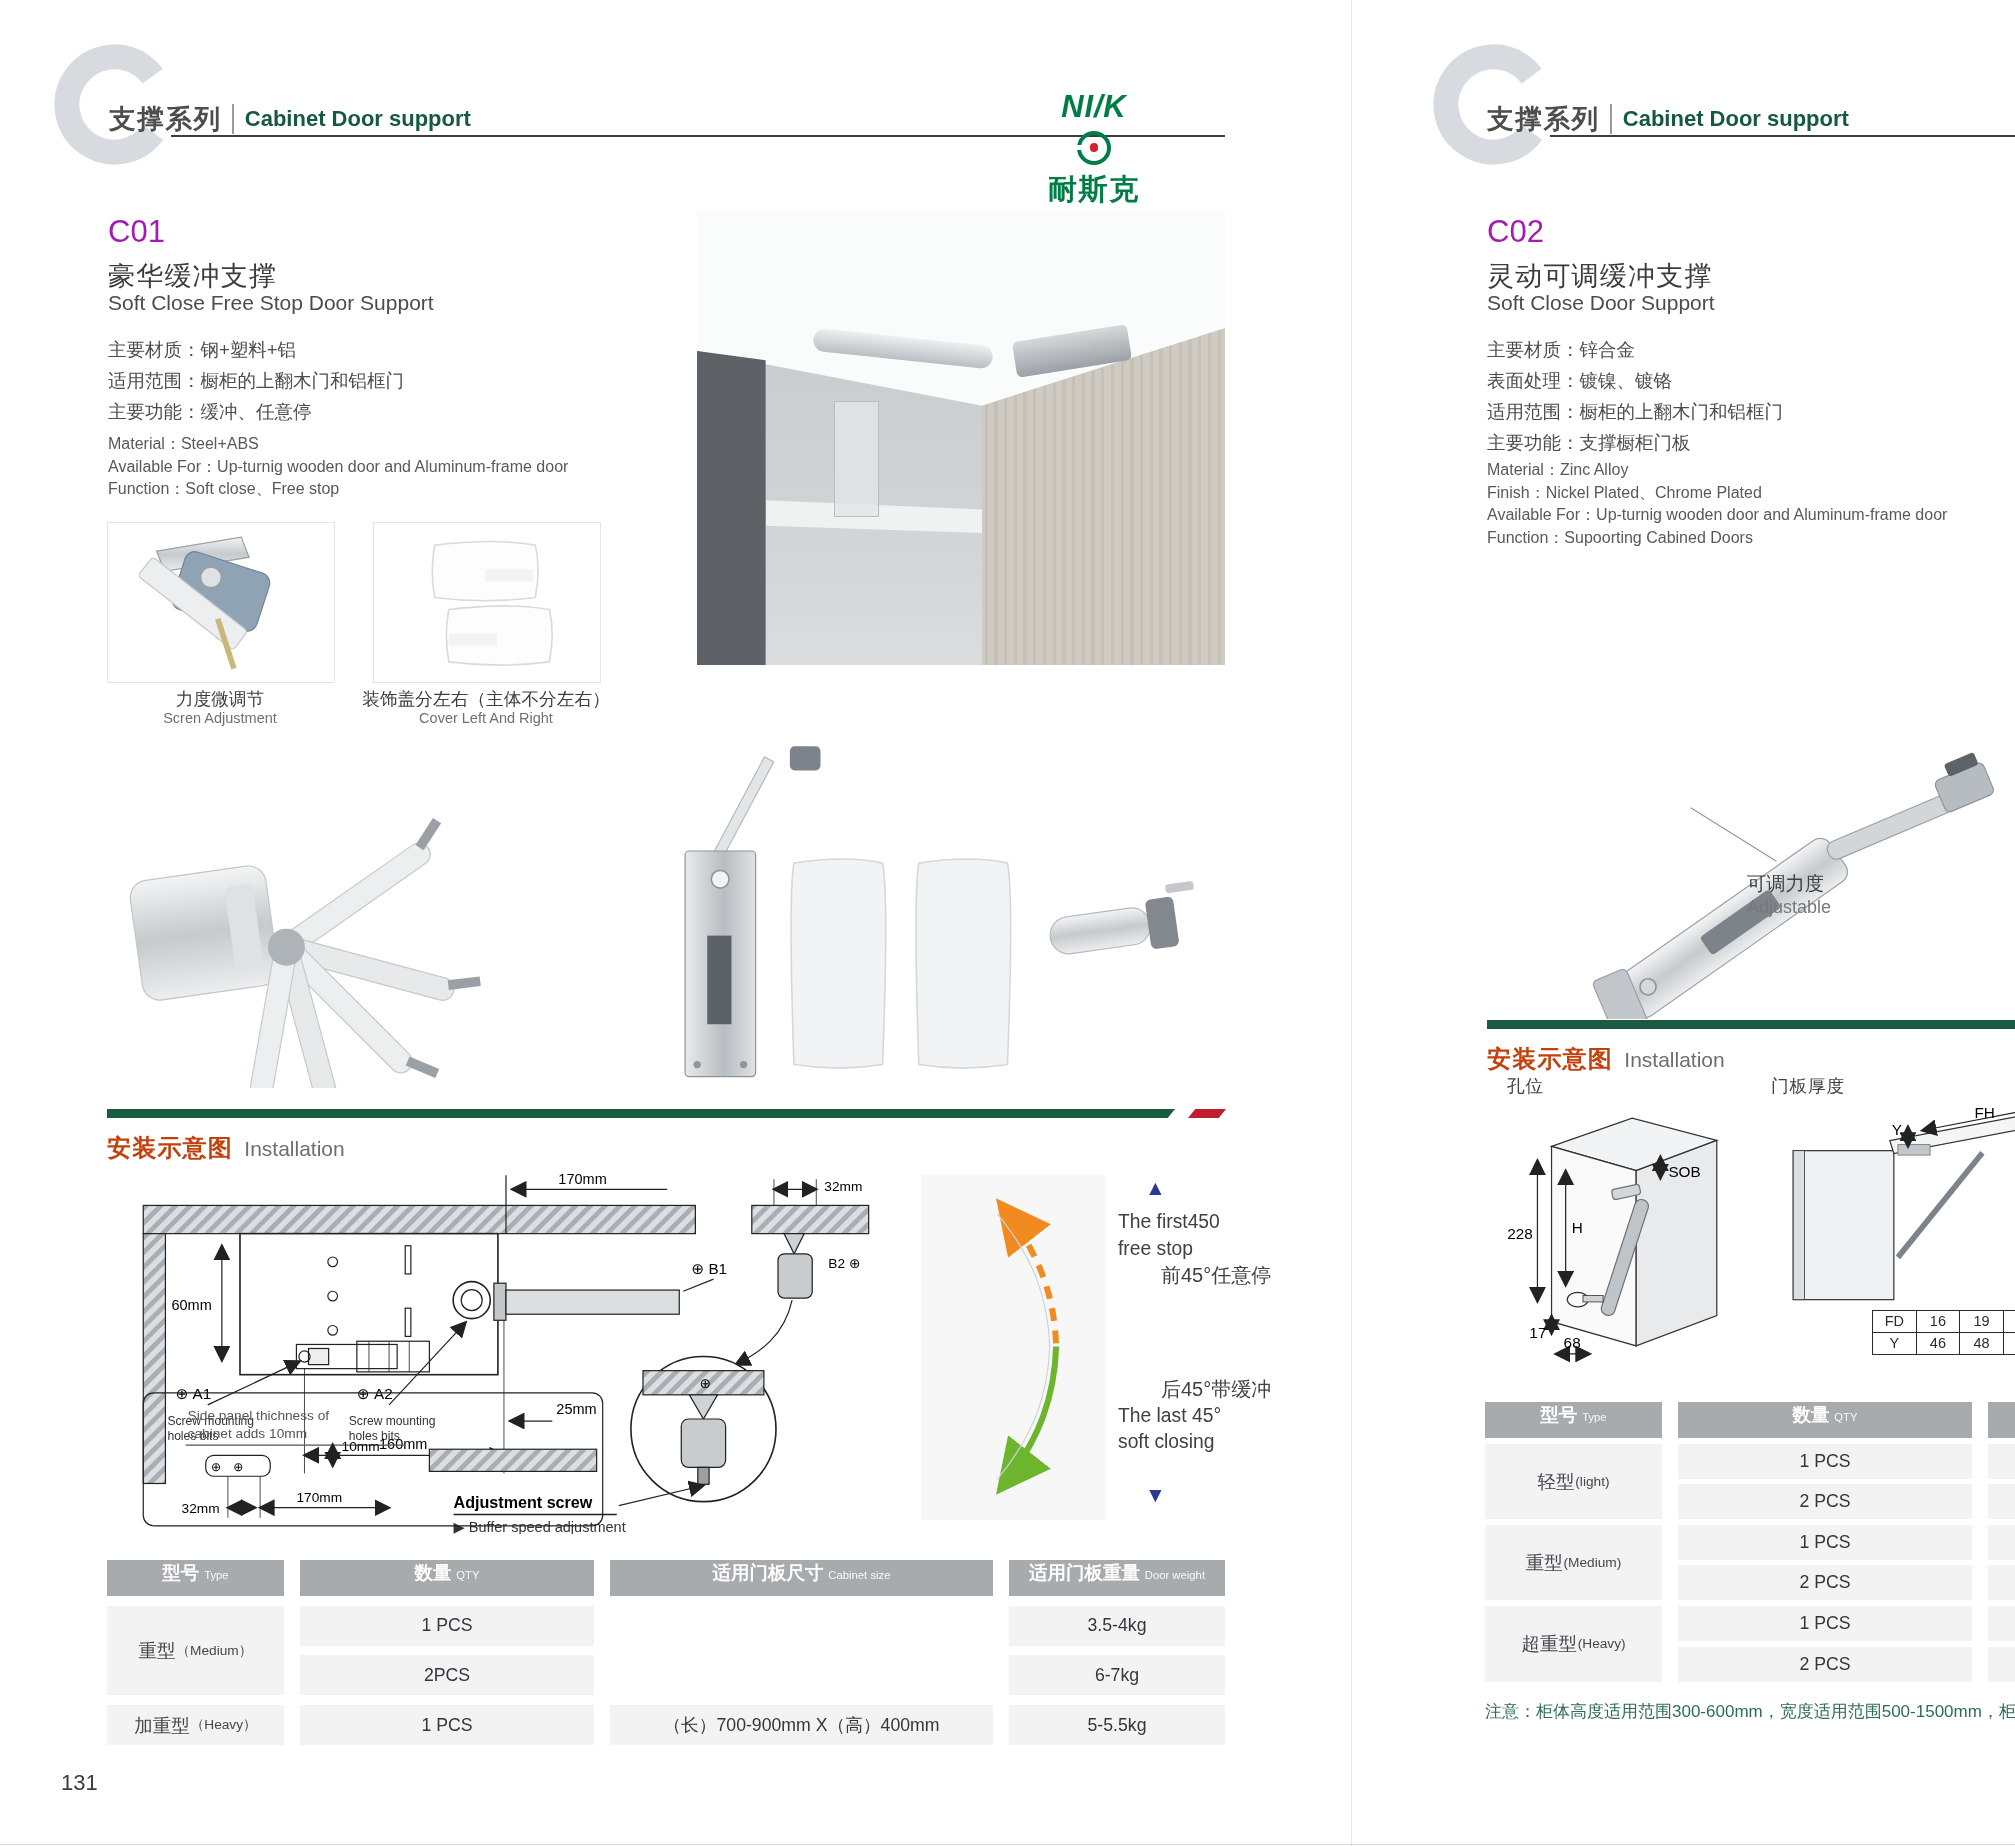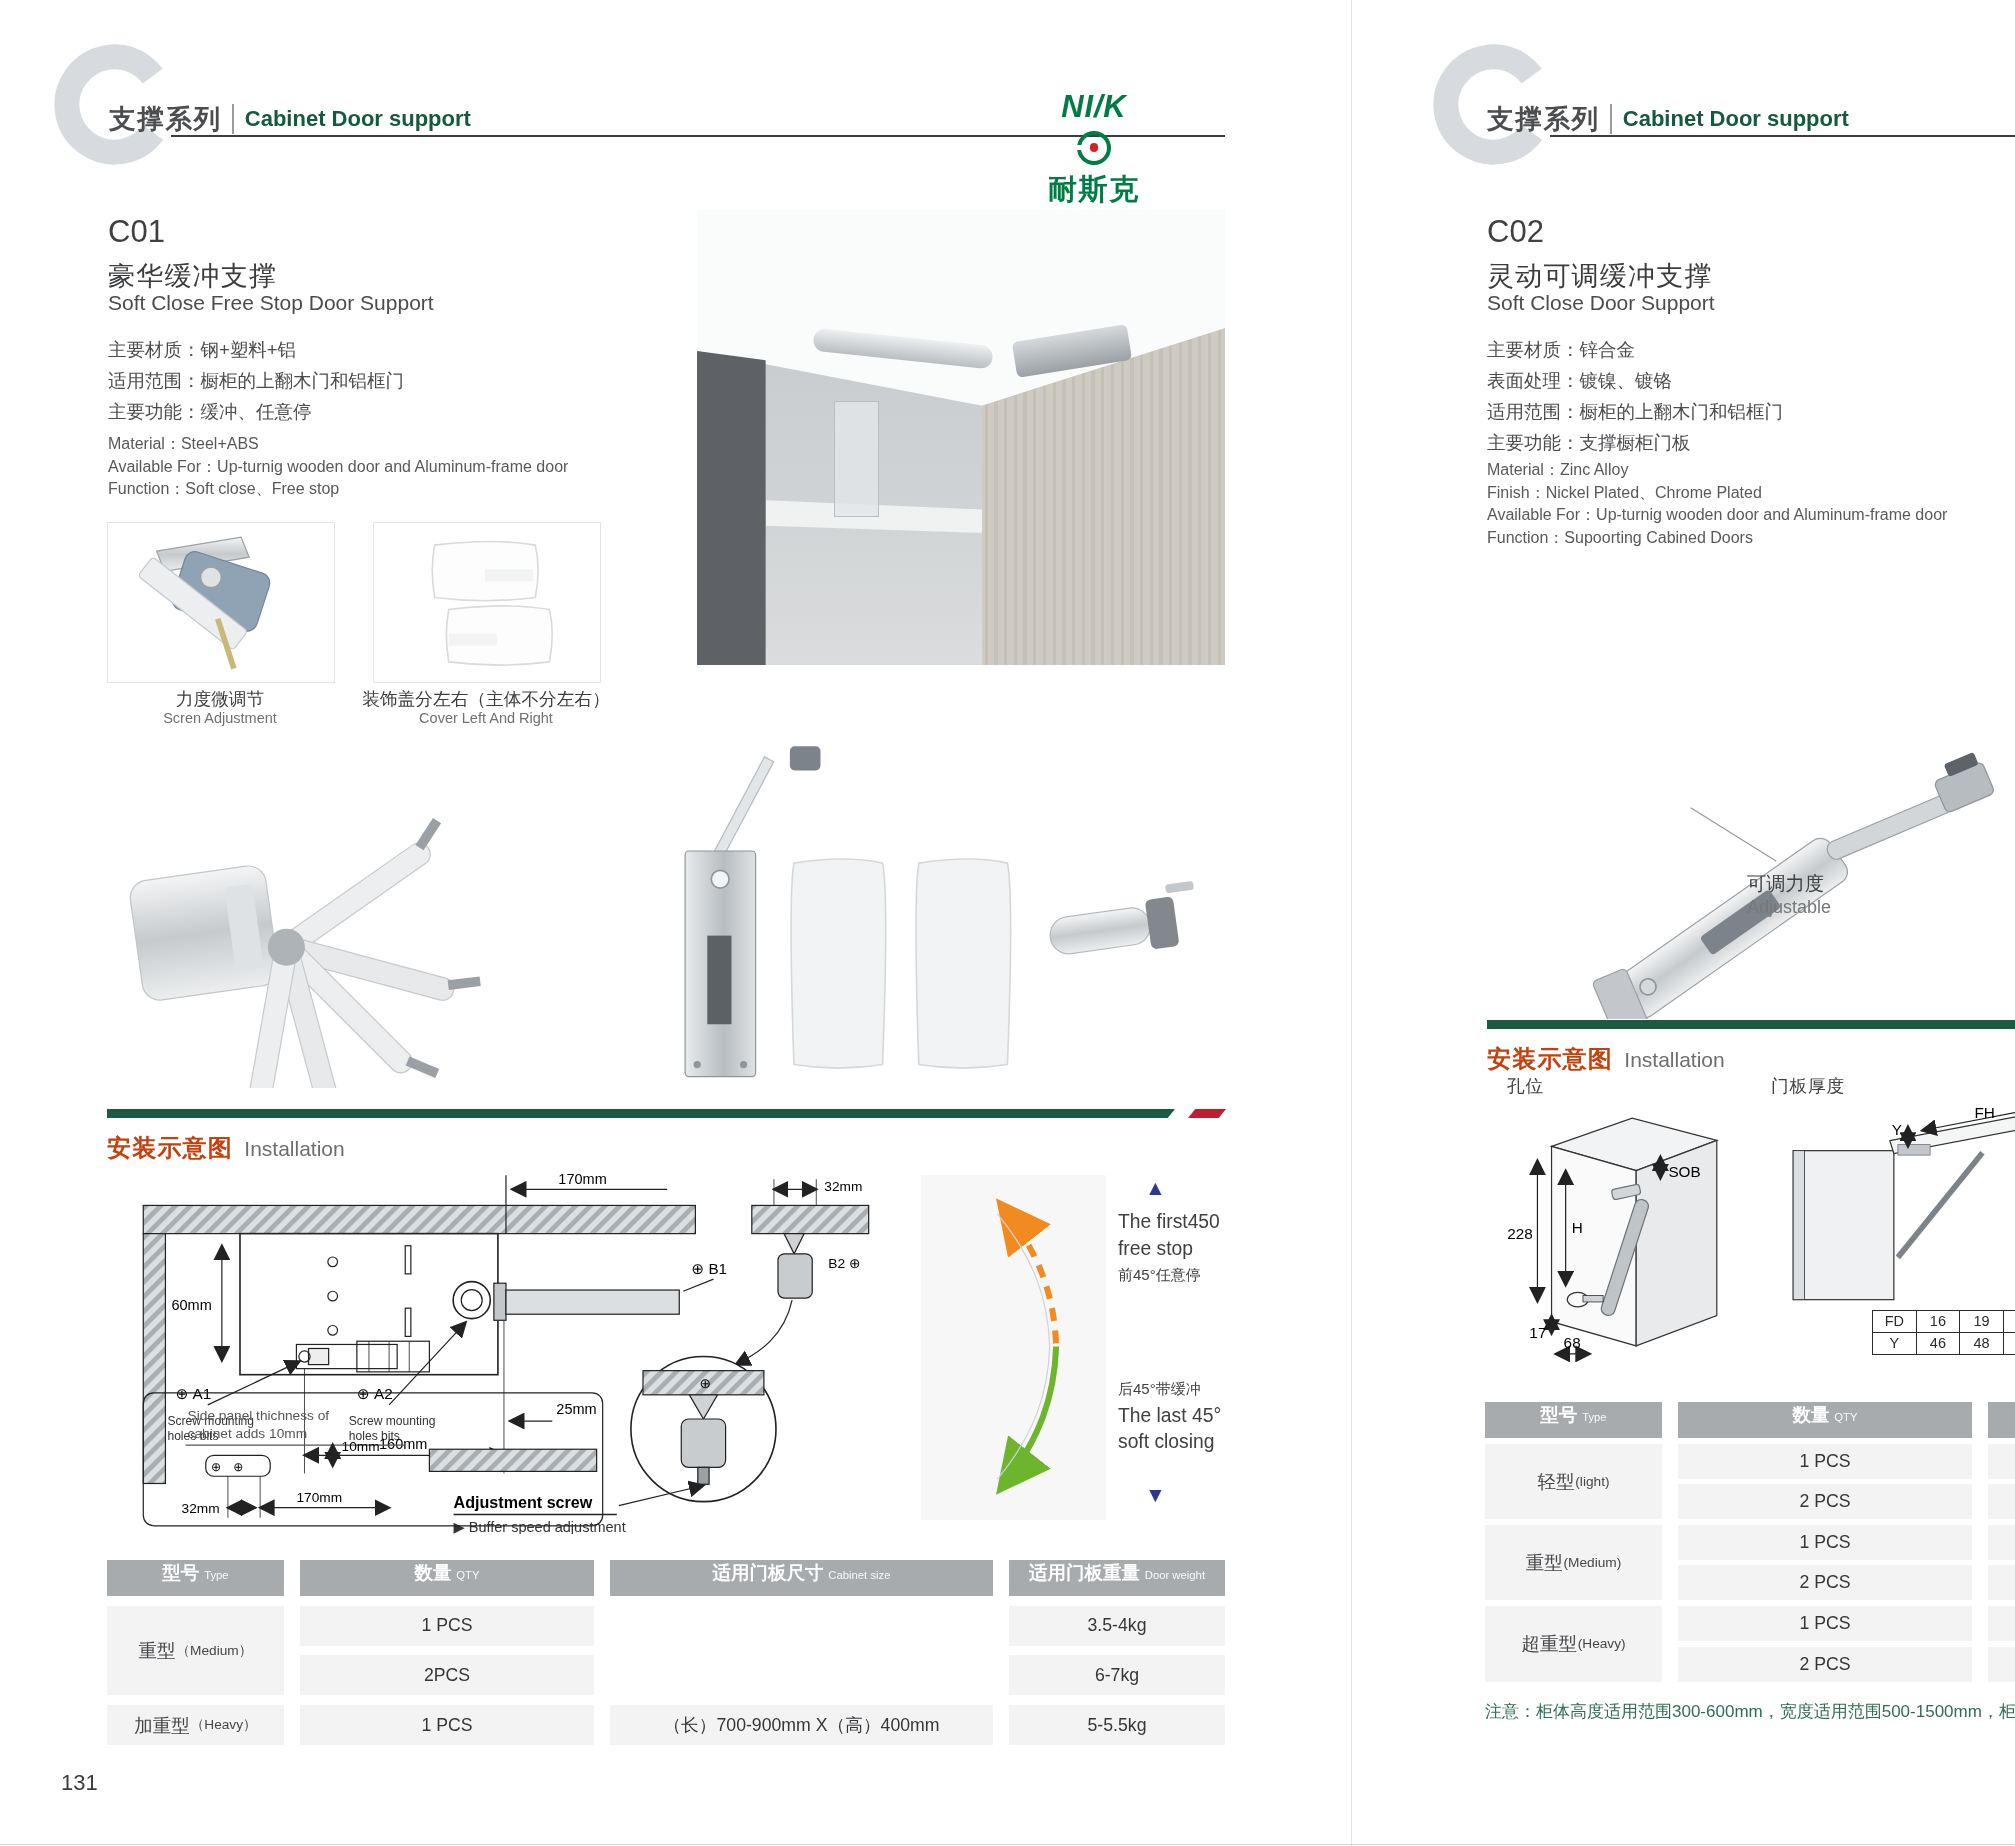--- a/index.html
+++ b/index.html
@@ -11,21 +11,21 @@
   .series-en{font-size:22px;font-weight:bold;color:#15593f;}
   .hrule{height:2px;background:#3c3d3f;}
   .logo{display:flex;align-items:center;gap:5.6px;}
   .logo-lat{font-size:31px;font-weight:900;color:#007d46;letter-spacing:0.8px;font-style:italic;}
   .logo-o{width:26px;height:26px;border:4.8px solid #007d46;border-radius:50%;position:relative;display:inline-block;}
   .logo-o:before{content:"";position:absolute;left:-6.4px;top:50%;margin-top:-2.8px;width:10.5px;height:5.6px;background:#fff;}
   .logo-o:after{content:"";position:absolute;left:50%;top:50%;width:8.9px;height:8.9px;margin:-4.4px 0 0 -4.4px;border-radius:50%;background:#d62027;}
   .logo-cn{font-size:29px;font-weight:900;color:#007d46;letter-spacing:1.6px;}
   .logo-reg{font-size:12px;color:#007d46;vertical-align:top;}
   
-  .pcode{font-size:31px;font-weight:500;color:#404040;}
+  .pcode{font-size:31px;font-weight:500;color:#a21caf;}
   .ptitle-cn{font-size:27px;font-weight:500;color:#3b3c3e;letter-spacing:1.2px;}
   .ptitle-en{font-size:21px;color:#4b4c4e;}
   .spec-cn{font-size:18.5px;color:#4b4c4e;line-height:31px;white-space:nowrap;}
   .spec-en{font-size:16px;color:#58595b;line-height:22.6px;white-space:nowrap;}
   
   .thumb{border:0.8px solid #e3e4e5;background:#fff;}
   .thumb-cap-cn{font-size:17.7px;color:#3d3e40;text-align:center;}
   .thumb-cap-en{font-size:14.5px;color:#6f7072;text-align:center;}
   
   .gbar{height:8.9px;background:#1a5b41;clip-path:polygon(0 0,100% 0,calc(100% - 7.3px) 100%,0 100%);}
@@ -45,21 +45,21 @@
   .type-en{font-size:13.7px;color:#454648;}
   .note-green{font-size:17px;color:#2f6e54;}
   .pageno{font-size:22px;color:#3b3c3e;}
   
   .mini-title{font-size:17.7px;color:#3f4041;letter-spacing:0.8px;}
   .mini-table{border-collapse:collapse;}
   .mini-table td{border:1.2px solid #2a2b2c;font-size:14.5px;color:#2a2b2c;text-align:center;padding:2.4px 7.3px;min-width:28px;}
   
   .photo{overflow:hidden;position:absolute;}
   .arc-txt-en{font-size:19.3px;color:#3f4041;line-height:26.6px;}
-  .arc-txt-cn{font-size:15px;color:#3f4041;line-height:26.6px;}
+  .arc-txt-cn{font-size:20px;color:#3f4041;line-height:26.6px;margin-left:43px;}
   .tri{font-size:21px;color:#2b3990;}
   svg text{font-family:"Liberation Sans",sans-serif;}
 </style>
 </head>
 <body>
 
 <svg width="0" height="0" style="position:absolute">
   <defs>
     <pattern id="hatch" width="26" height="26" patternUnits="userSpaceOnUse" patternTransform="rotate(45)">
       <rect width="26" height="26" fill="#dcdfe1"></rect>

